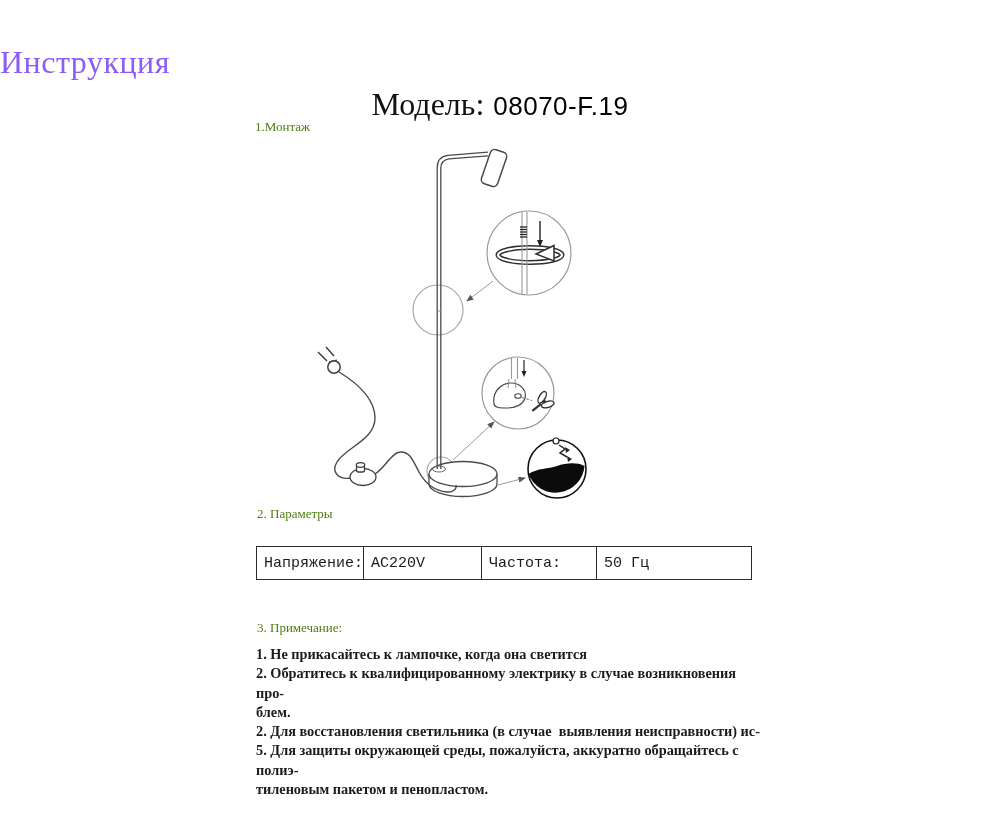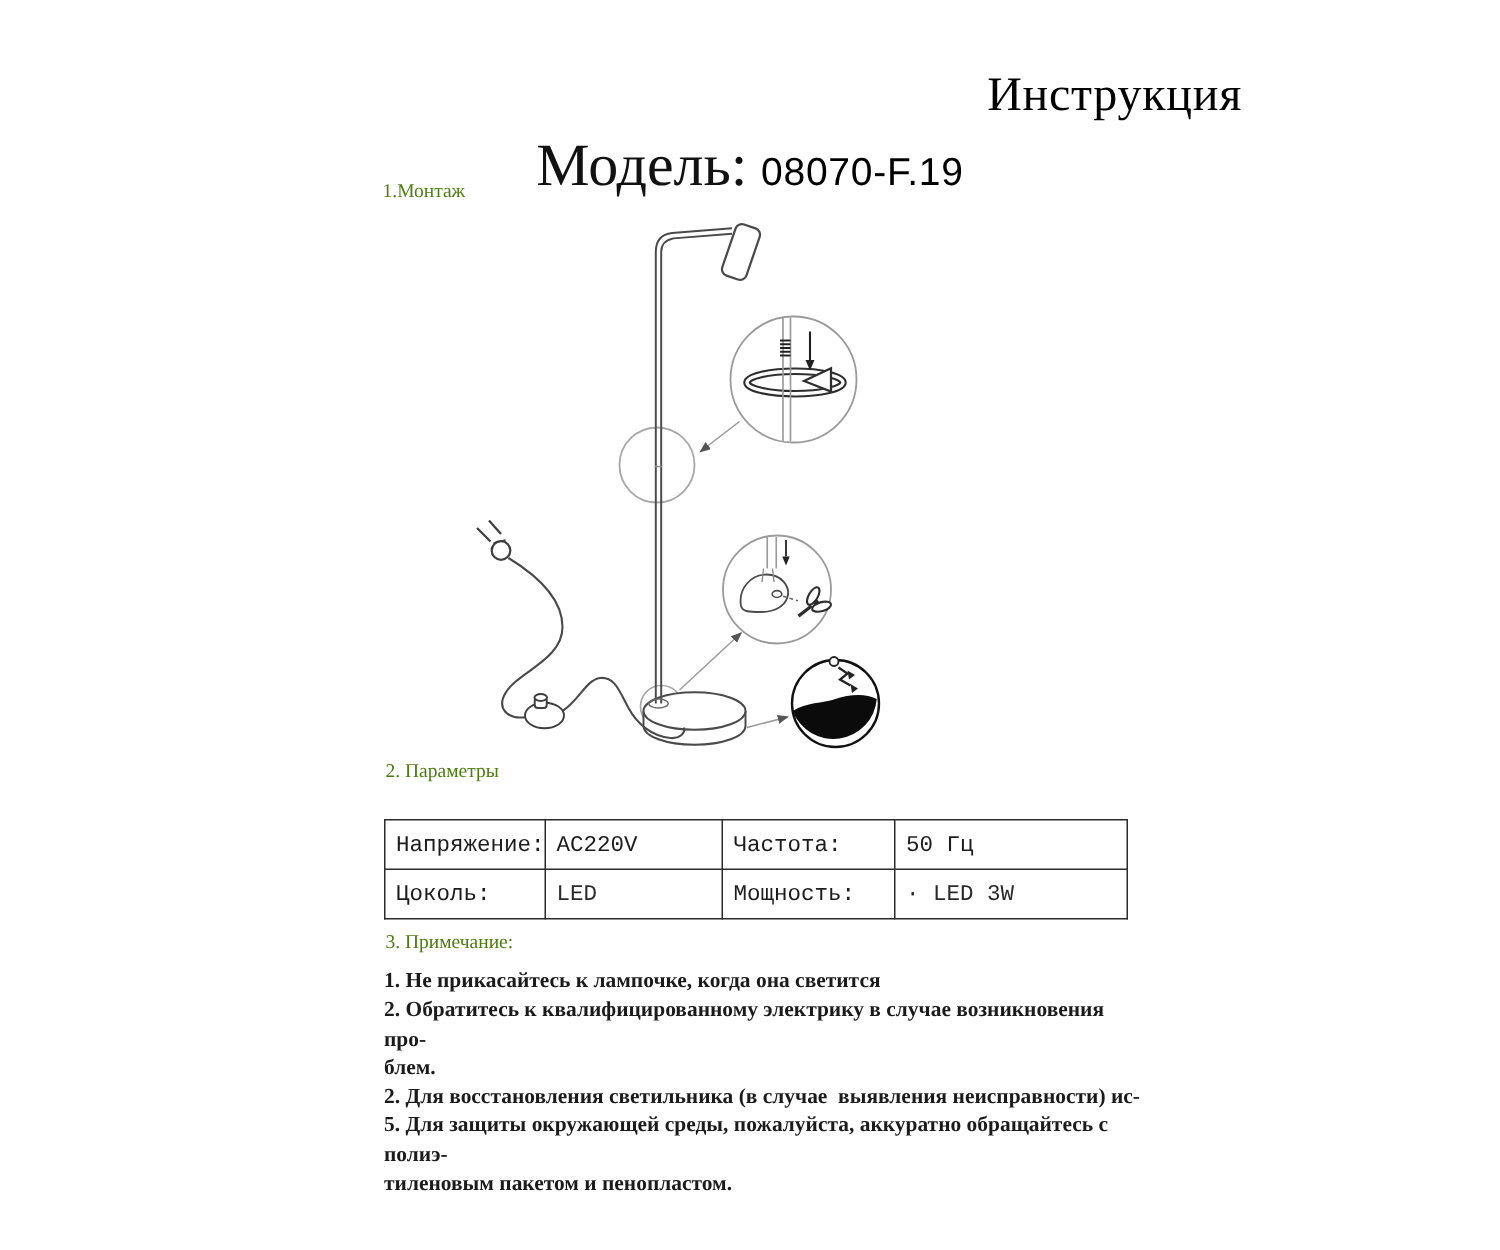--- a/index.html
+++ b/index.html
@@ -2,27 +2,27 @@
 <html><head>
 <meta charset="utf-8">
 <style>
   html,body{margin:0;padding:0;background:#ffffff;}
   .page{
     position:relative;width:1000px;height:833px;background:#ffffff;
     font-family:"Liberation Serif", serif;color:#1c1c1c;overflow:hidden;
   }
   .abs{position:absolute;}
   .title{
-    top:44px;left:0;width:828px;text-align:right;
-    font-size:32px;letter-spacing:0.5px;color:#000000;
+    top:44px;left:0;width:828px;text-align:left;
+    font-size:32px;letter-spacing:0.5px;color:#8b5cf6;
   }
   .model-line{
     top:86px;left:0;width:1000px;text-align:center;white-space:nowrap;color:#111;
   }
-  .model-label{font-size:40px;}
+  .model-label{font-size:32px;}
   .model-value{
     font-family:"Liberation Sans", sans-serif;font-size:26px;color:#000000;
     margin-left:9px;letter-spacing:0.5px;
   }
   .sec-heading{font-size:13px;color:#4d7c0f;}
   .sec-montage{top:119px;left:255px;}
   .sec-params{top:506px;left:257px;}
   .sec-notes{top:620px;left:257px;}
   table.params{
     top:546px;left:256px;border-collapse:collapse;table-layout:fixed;
@@ -54,26 +54,20 @@
   <div class="abs sec-heading sec-params">2. Параметры</div>
   <div class="abs sec-heading sec-notes">3. Примечание:</div>
 
   <table class="abs params">
     <tbody>
         <tr>
       <td class="c0">Напряжение:</td>
       <td class="c1">AC220V</td>
       <td class="c2">Частота:</td>
       <td class="c3">50 Гц</td>
-    </tr>
-    <tr>
-      <td class="c0">Цоколь:</td>
-      <td class="c1 sans">LED</td>
-      <td class="c2">Мощность:</td>
-      <td class="c3 sans">· LED 3W</td>
     </tr>
   </tbody>
     </table>
 
   <div class="abs notes-block">
     <div class="note-line">1. Не прикасайтесь к лампочке, когда она светится</div>
     <div class="note-line">2. Обратитесь к квалифицированному электрику в случае возникновения про-</div>
     <div class="note-line">блем.</div>
     <div class="note-line">2. Для восстановления светильника (в случае  выявления неисправности) ис-</div>
     <div class="note-line">5. Для защиты окружающей среды, пожалуйста, аккуратно обращайтесь с полиэ-</div>

